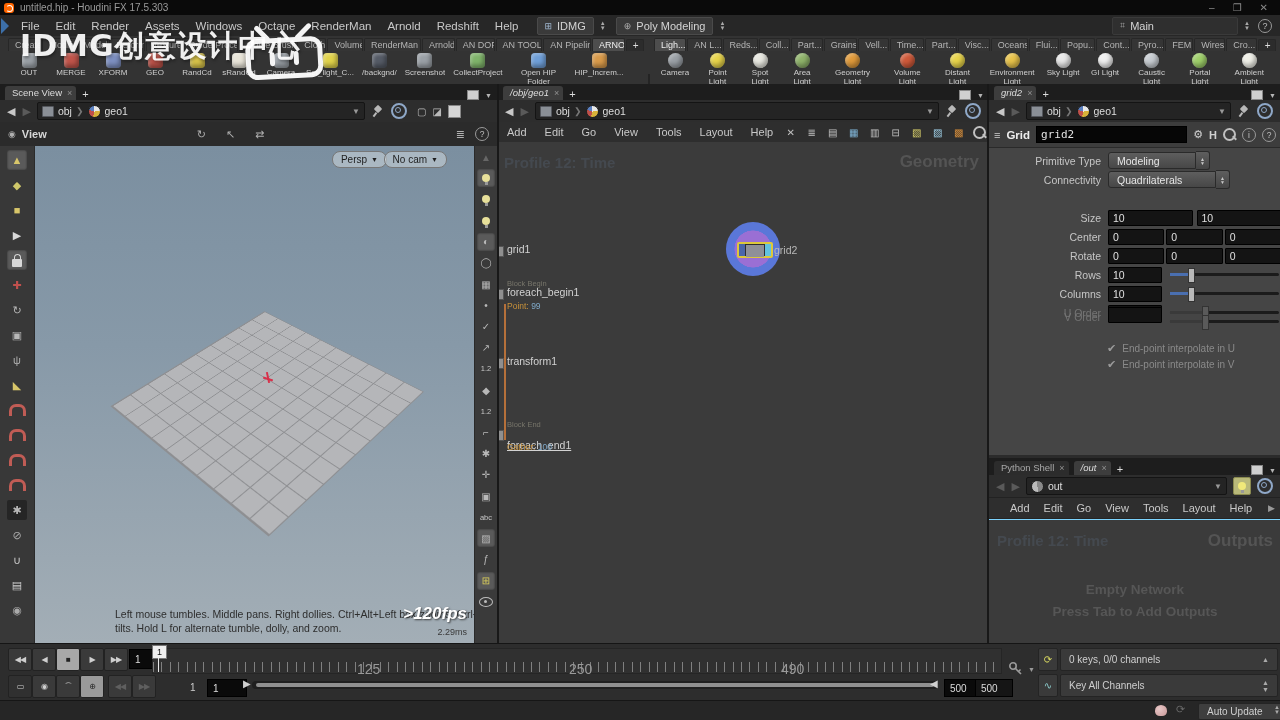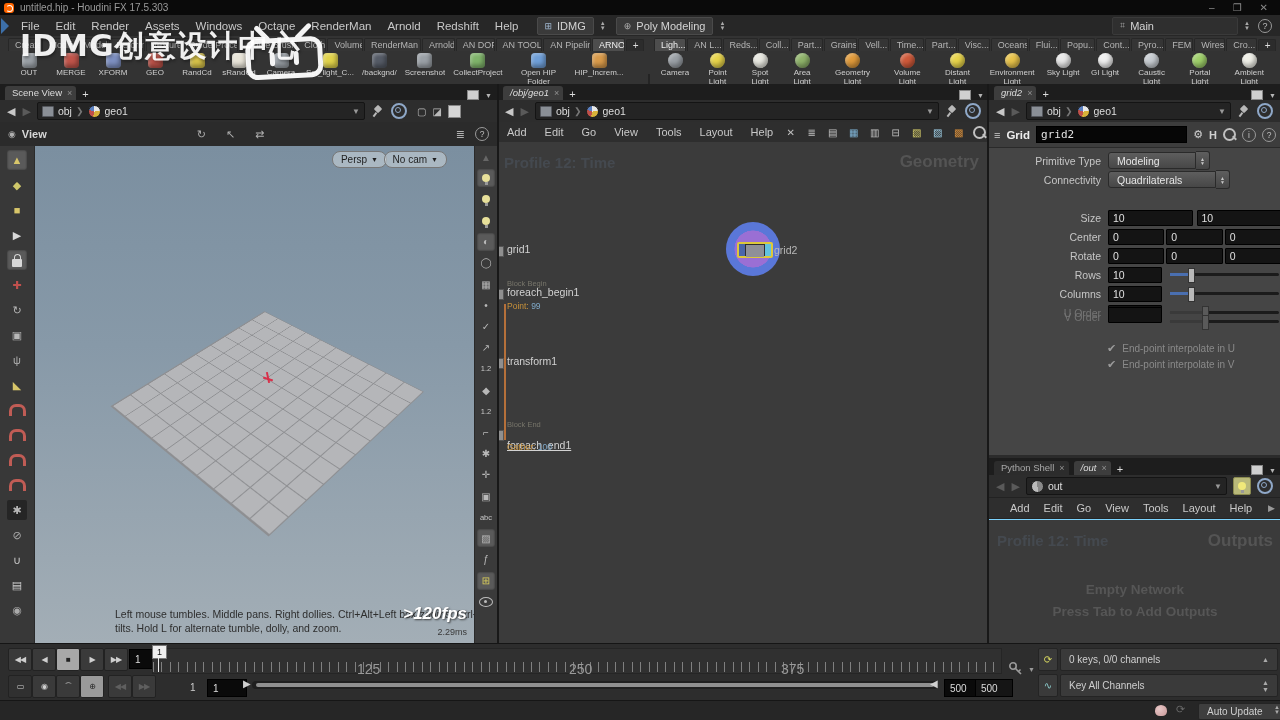--- a/index.html
+++ b/index.html
@@ -889,21 +889,21 @@
     <span class="tbtn" style="left:32px;top:4px;">◀</span>
     <span class="tbtn active" style="left:56px;top:4px;">■</span>
     <span class="tbtn" style="left:80px;top:4px;">▶</span>
     <span class="tbtn" style="left:104px;top:4px;">▶▶</span>
     <span class="tfield" style="left:129px;top:5px;width:28px;height:18px;">1</span>
 
     <div class="ruler">
       <span class="ticks"></span>
       <span class="rlab" style="left:204px;">125</span>
       <span class="rlab" style="left:416px;">250</span>
-      <span class="rlab" style="left:628px;">375</span>
+      <span class="rlab" style="left:628px;">490</span>
     </div>
     <span class="flag">1</span>
 
     <span class="tbtn" style="left:8px;top:31px;background:#303030;">▭</span>
     <span class="tbtn" style="left:32px;top:31px;">◉</span>
     <span class="tbtn" style="left:56px;top:31px;">⌒</span>
     <span class="tbtn active" style="left:80px;top:31px;background:#9a9a9a;">⊕</span>
     <span class="tbtn dim" style="left:108px;top:31px;">◀◀</span>
     <span class="tbtn dim" style="left:132px;top:31px;">▶▶</span>
 

